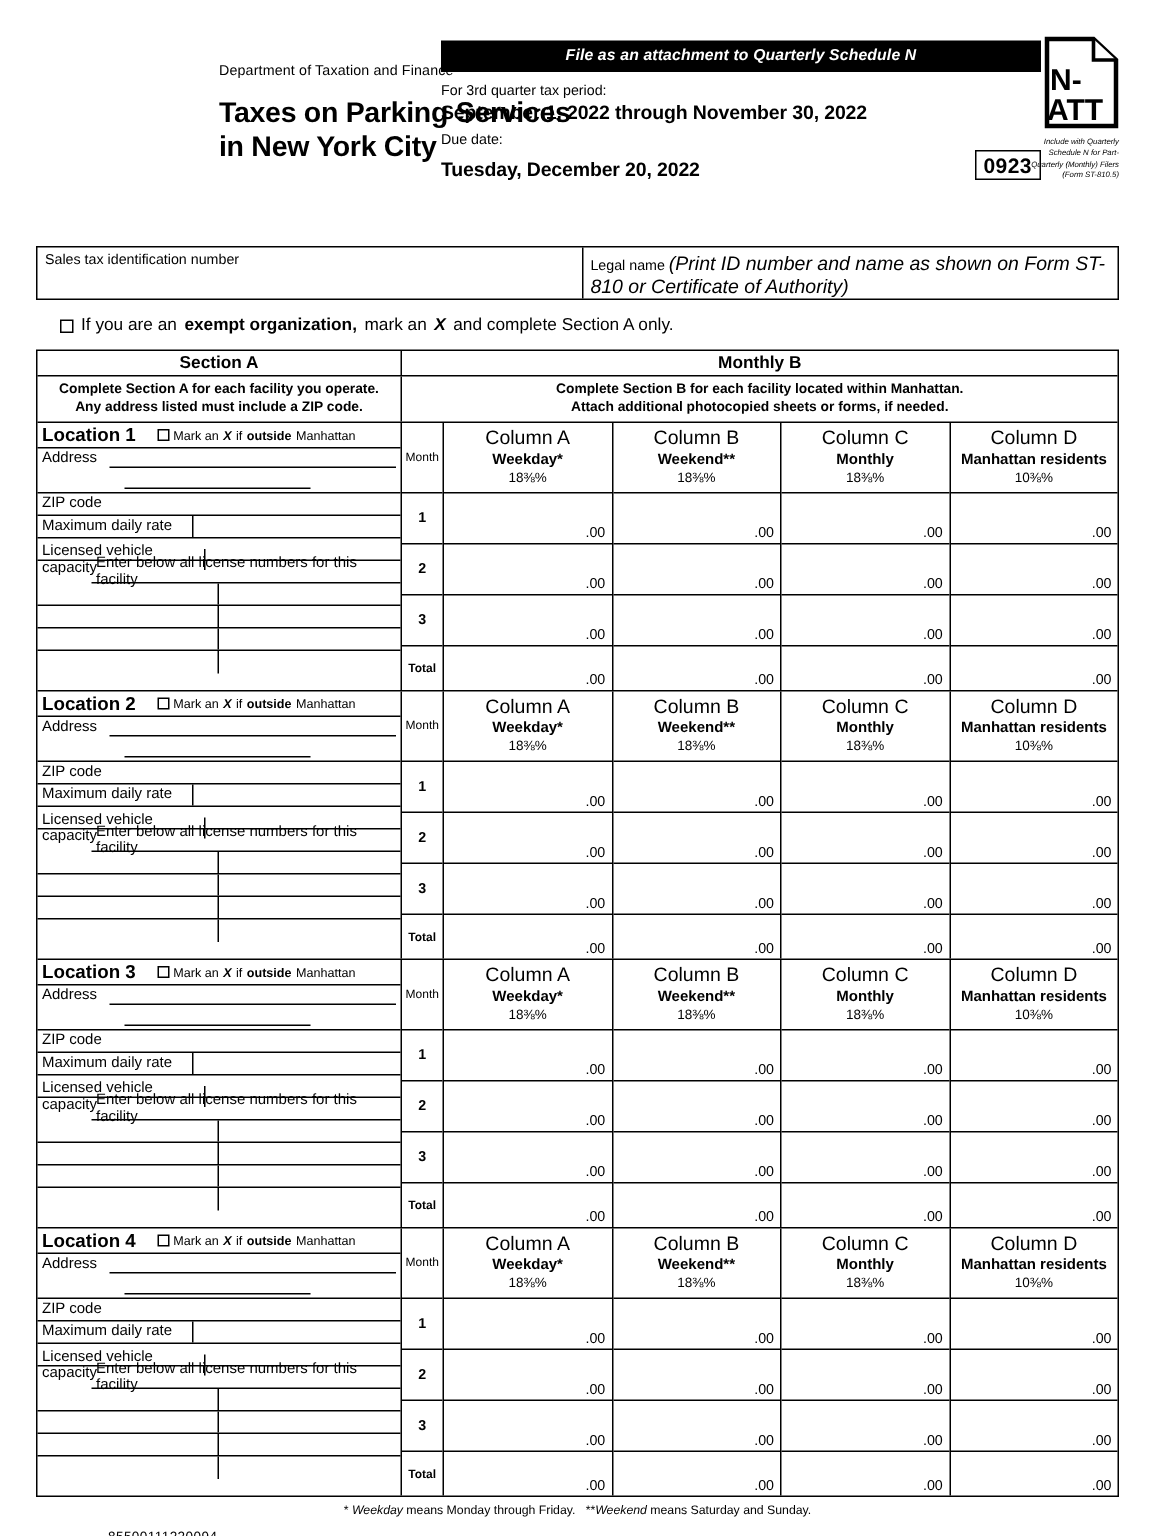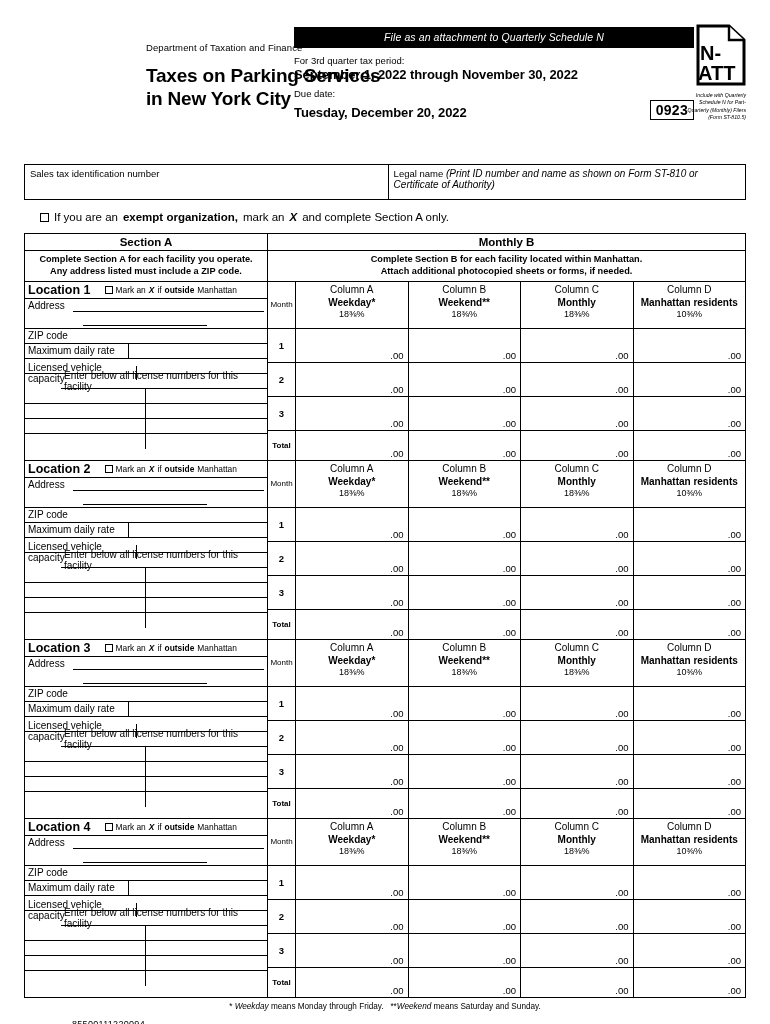--- a/index.html
+++ b/index.html
@@ -66,21 +66,21 @@
     font-weight: bold;
     line-height: 1.25;
     letter-spacing: -0.2px;
   }
   .black-bar {
     margin-top: 5px;
     background: #000;
     color: #fff;
     font-size: 10.5px;
     font-style: italic;
-    font-weight: normal;
+    font-weight: bold;
     text-align: center;
     padding: 4px 6px 5px 6px;
     letter-spacing: 0.1px;
   }
   .period-block {
     margin-top: 7px;
     text-align: left;
   }
   .period-label { font-size: 9.5px; }
   .period-value {
@@ -140,21 +140,21 @@
   .idrow .cell {
     padding: 3px 5px;
     font-size: 9.5px;
   }
   .idrow .cell.left {
     width: 50.5%;
     border-right: 1.4px solid #000;
     box-sizing: border-box;
   }
   .idrow .cell.right { flex: 1; }
-  .idrow em { font-style: italic; font-size: 10px; }
+  .idrow em { font-style: italic; font-size: 13px; }
 
   
   .exempt {
     margin: 11px 24px 0 40px;
     font-size: 11.5px;
     display: flex;
     align-items: center;
     gap: 5px;
   }
   .chk {
@@ -344,21 +344,21 @@
     border-right: 1.2px solid #000;
   }
   .dcol:last-child { border-right: none; }
   .d-hdr {
     height: 47px;
     box-sizing: border-box;
     border-bottom: 1.4px solid #000;
     text-align: center;
     padding-top: 2px;
   }
-  .d-hdr .c1 { font-size: 10px; }
+  .d-hdr .c1 { font-size: 13px; }
   .d-hdr .c2 { font-size: 10px; font-weight: bold; margin-top: 2px; }
   .d-hdr .c3 { font-size: 9px; margin-top: 1px; }
   .d-cell {
     box-sizing: border-box;
     border-bottom: 1px solid #000;
     text-align: right;
     font-size: 9.5px;
     padding-right: 4px;
     display: flex;
     align-items: flex-end;

